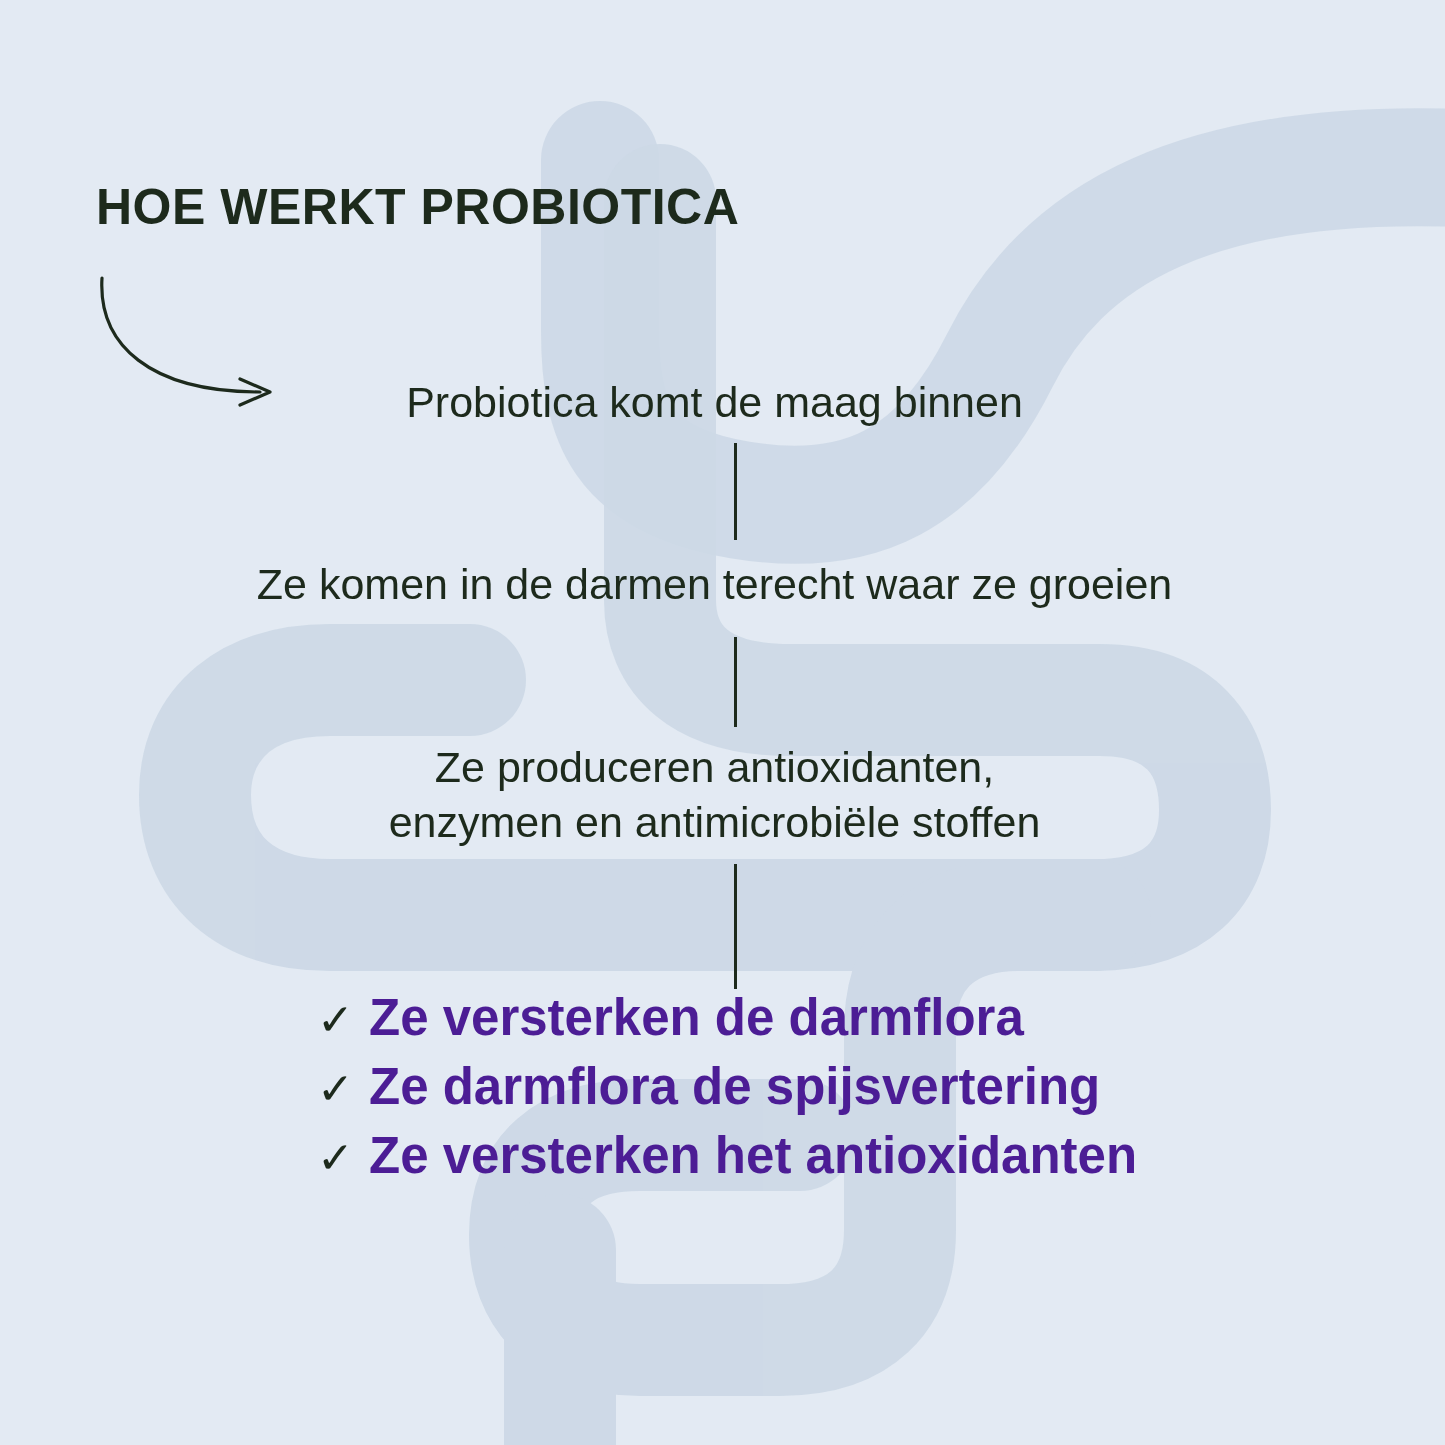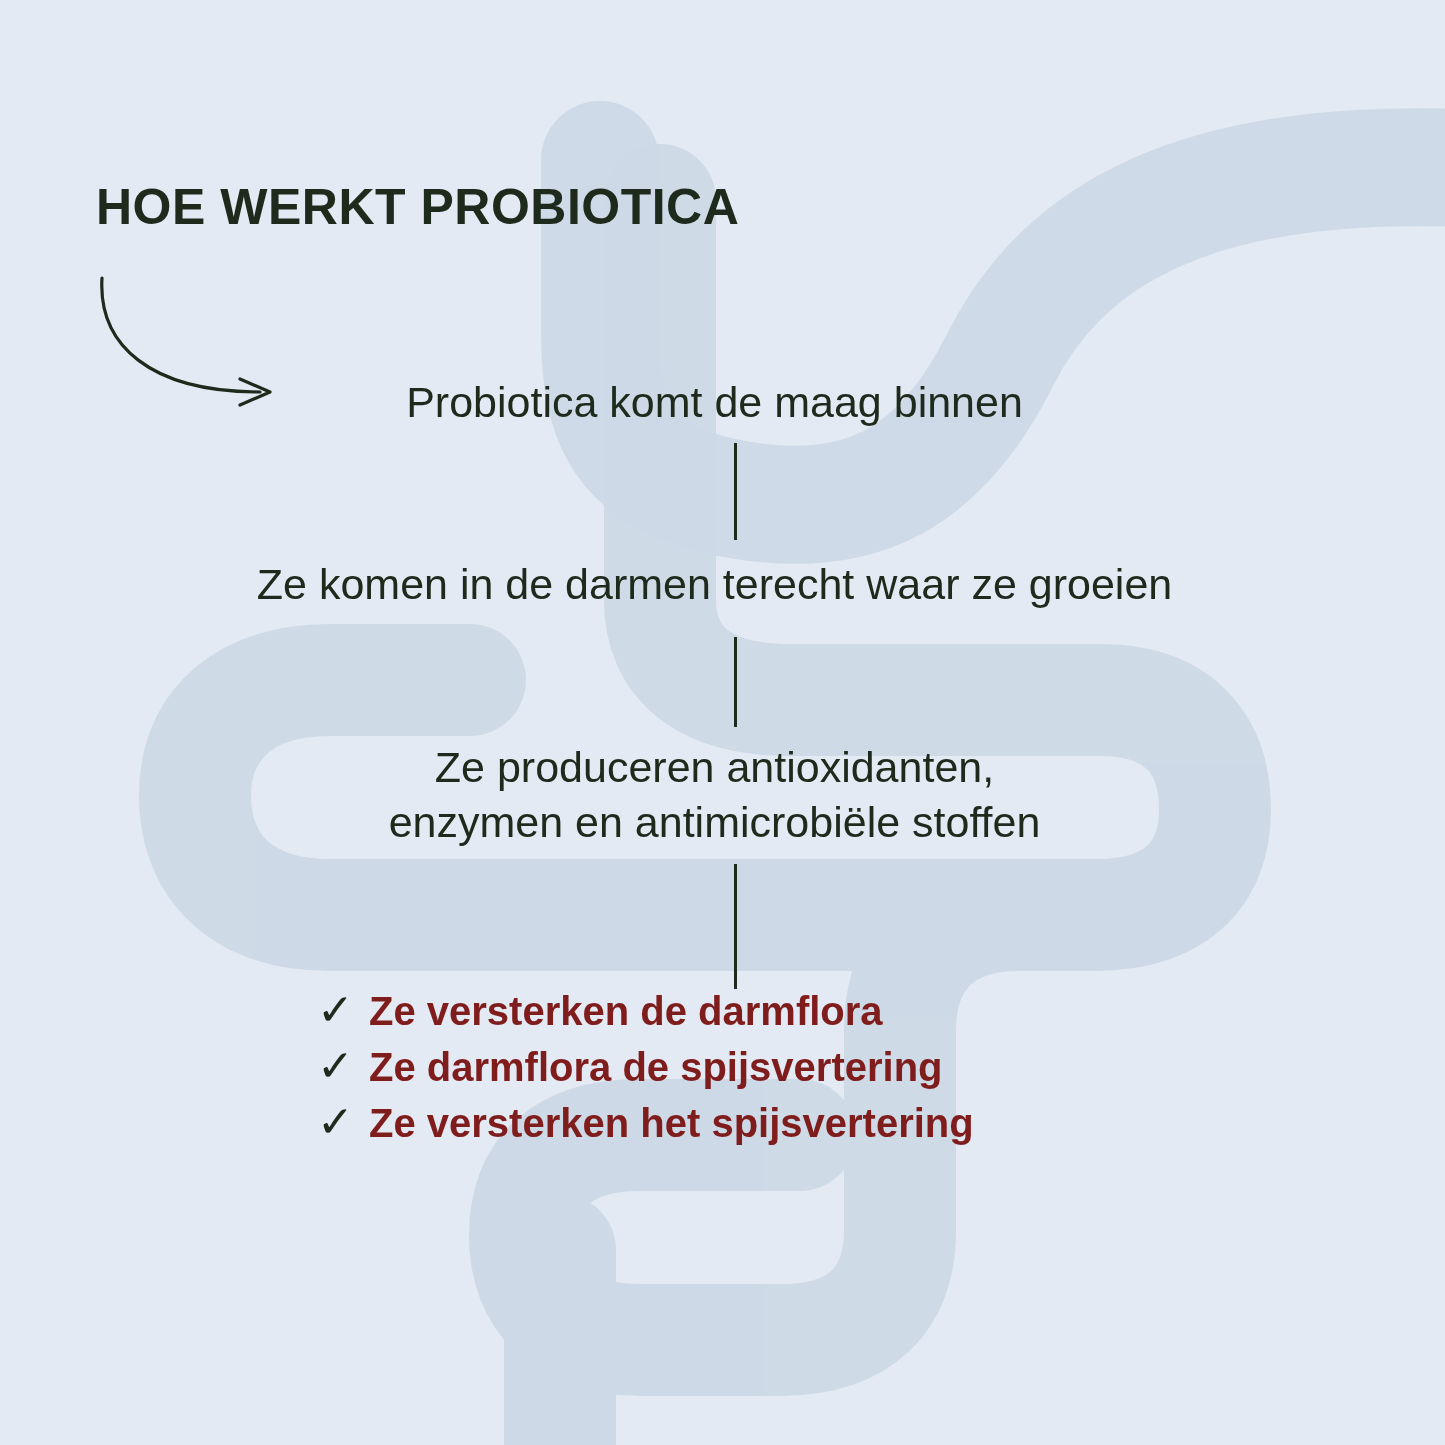--- a/index.html
+++ b/index.html
@@ -86,23 +86,23 @@
   }
   .check {
     font-size: 44px;
     color: #1d2a1c;
     width: 52px;
     flex: 0 0 52px;
     font-weight: 400;
     line-height: 1;
   }
   .benefit-text {
-    font-size: 40px;
+    font-size: 51px;
     font-weight: bold;
-    color: #7f1d1d;
+    color: #4c1d95;
     line-height: 1.18;
     white-space: nowrap;
   }
 </style>
 </head>
 <body>
 
 <div id="page">
 
   <svg id="bg-art" viewBox="0 0 1445 1445" aria-hidden="true">
@@ -167,17 +167,17 @@
       <div class="benefit-row">
         <span class="check">✓</span>
         <span class="benefit-text">Ze versterken de darmflora</span>
       </div>
       <div class="benefit-row">
         <span class="check">✓</span>
         <span class="benefit-text">Ze darmflora de spijsvertering</span>
       </div>
       <div class="benefit-row">
         <span class="check">✓</span>
-        <span class="benefit-text">Ze versterken het spijsvertering</span>
+        <span class="benefit-text">Ze versterken het antioxidanten</span>
       </div>
     </div>
   </div>
 </div>
 
 </body></html>

